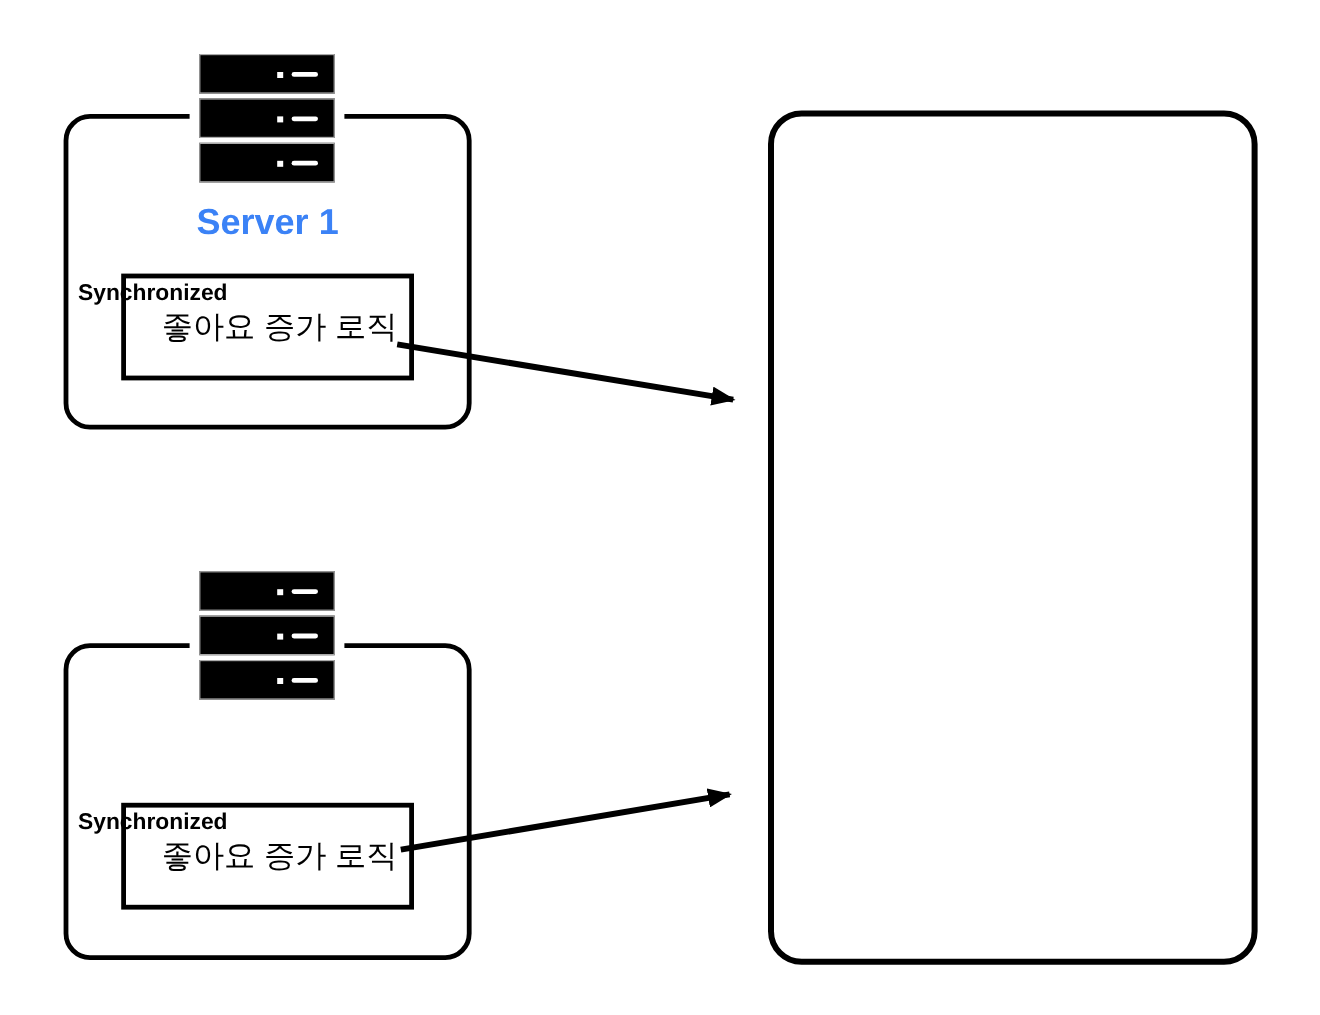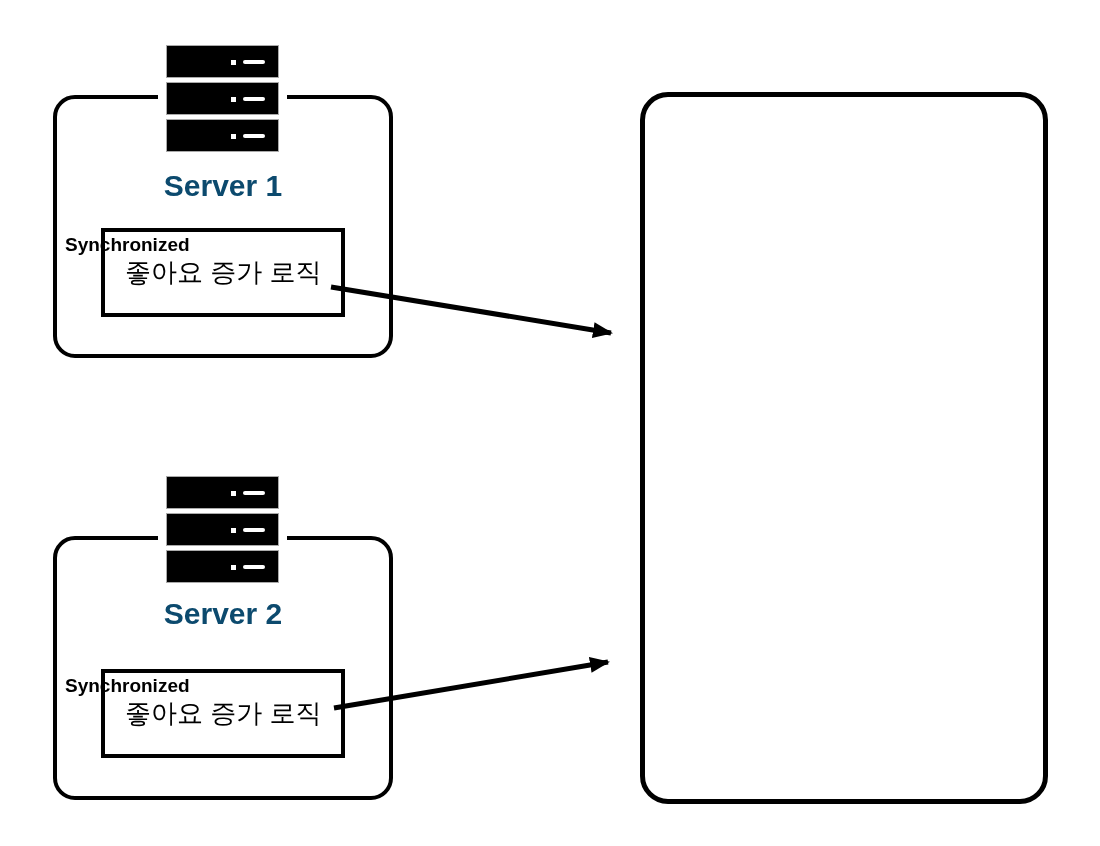--- a/index.html
+++ b/index.html
@@ -55,31 +55,31 @@
     width: 5px; height: 5px; background: #ffffff;
   }
   .unit-slot {
     position: absolute; left: 76px; top: 14px;
     width: 22px; height: 4px; background: #ffffff; border-radius: 2px;
   }
 
   .server-name {
     position: absolute; left: 0; right: 0;
     text-align: center;
-    font-size: 30px; font-weight: bold; color: #0c4a6e;
+    font-size: 30px; font-weight: bold; color: #3b82f6;
     line-height: 1.1;
   }
   .g1 .server-name { top: 70px; }
   .g2 .server-name { top: 57px; }
 
   .sync-box {
     position: absolute; left: 44px; top: 129px;
     width: 244px; height: 89px;
     border: 4px solid #000;
-    display: flex; align-items: center; 
+    display: flex; align-items: center; justify-content: center;
     background: transparent;
     z-index: 1;
     padding-left: 20px;
   }
   .logic-text {
     font-size: 26px; color: #000000;
     white-space: nowrap;
     font-family: "Liberation Sans", "DejaVu Sans", sans-serif;
   }
   .sync-label {
@@ -151,20 +151,19 @@
       </div>
       <div class="server-unit">
         <span class="unit-led"></span>
         <span class="unit-slot"></span>
       </div>
       <div class="server-unit">
         <span class="unit-led"></span>
         <span class="unit-slot"></span>
       </div>
     </div>
-    <div class="server-name">Server 2</div>
     <div class="sync-box">
       <span class="logic-text">좋아요 증가 로직</span>
     </div>
     <div class="sync-label">Synchronized</div>
   </div>
 
 </div>
 
 </body></html>

